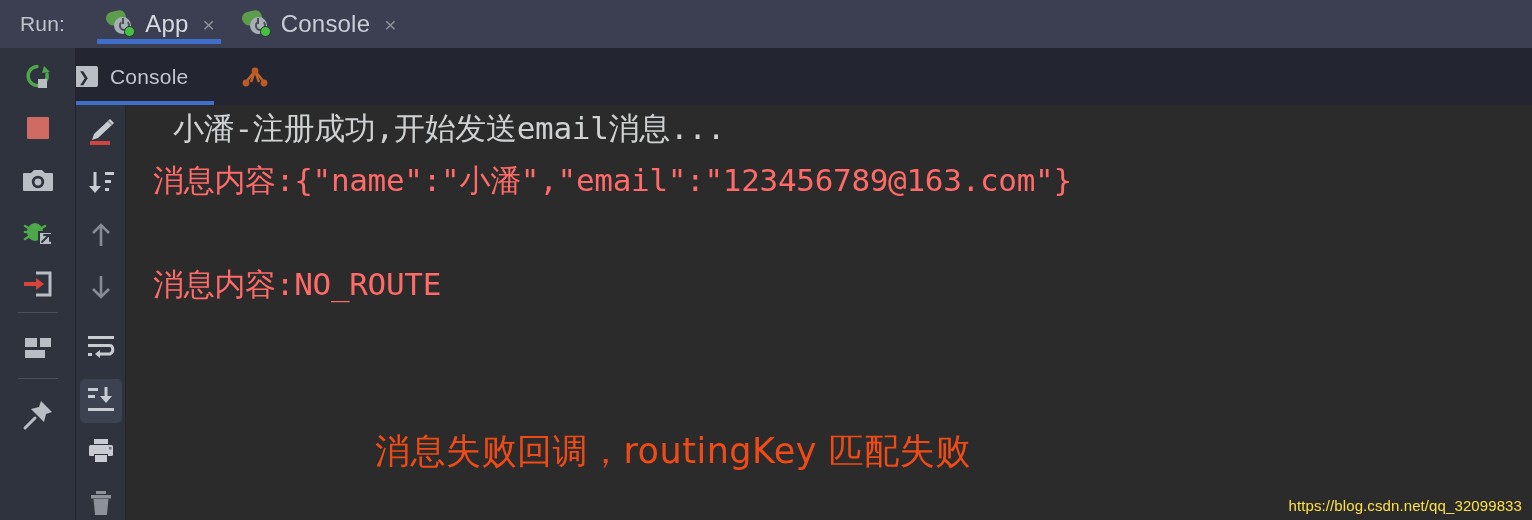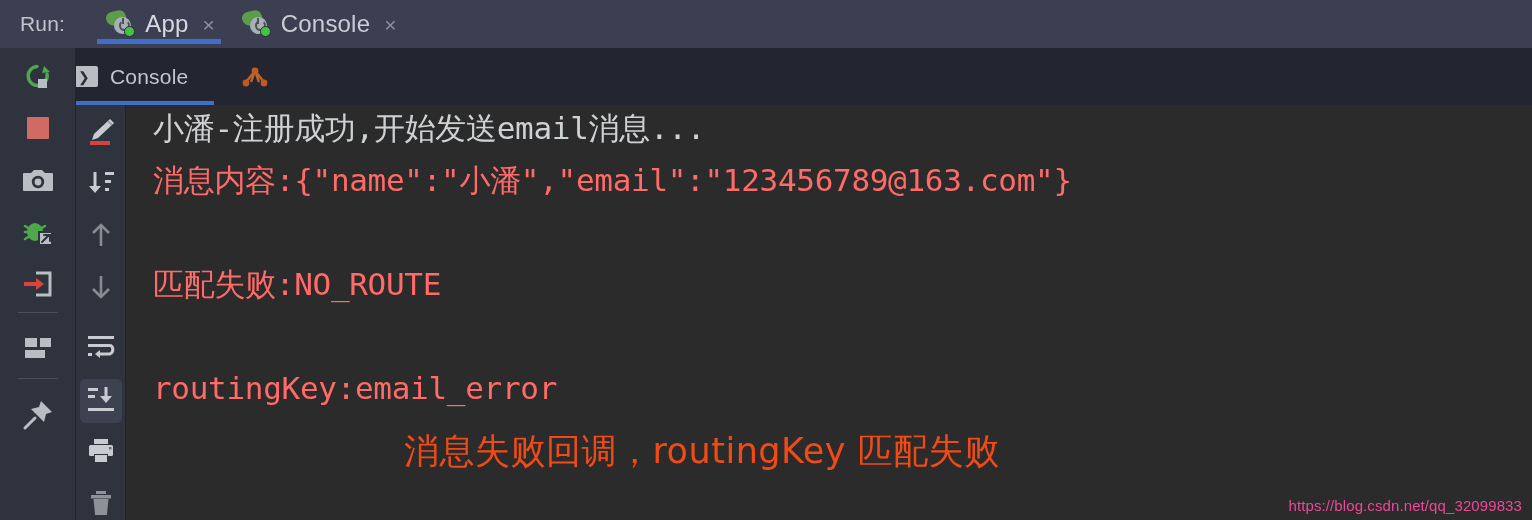--- a/index.html
+++ b/index.html
@@ -239,40 +239,39 @@
   }
   .console-line {
     position: absolute;
     left: 26px;
     font-family: "DejaVu Sans Mono", "Liberation Mono", monospace;
     font-size: 31px;
     line-height: 1;
     white-space: pre;
     letter-spacing: -0.3px;
   }
-  .c-white { color: #cfd2d4; }
+  .c-white { color: #cfd2d4; margin-left: 20px; }
   .c-red   { color: #ff6b68; }
 
   .annotation {
     position: absolute;
     left: 375px;
     top: 434px;
     color: #f04b16;
     font-family: "DejaVu Sans", "Liberation Sans", sans-serif;
     font-size: 35px;
     line-height: 1;
     white-space: pre;
     letter-spacing: 0.5px;
-    margin-left: 29px;
   }
   .watermark {
     position: absolute;
     right: 10px;
     bottom: 6px;
-    color: #ec4899;
+    color: #fde047;
     font-size: 15px;
     font-family: "Liberation Sans", sans-serif;
     letter-spacing: 0.1px;
     text-align: right;
   }
 </style>
 </head>
 <body>
 
 <div class="screen">
@@ -483,20 +482,19 @@
           <rect x="4" y="6" width="20" height="3.5" fill="#8d9299"></rect>
           <path d="M6.5 10 h15 l-1.6 16 h-11.8 z" fill="#8d9299"></path>
         </svg>
       </span>
     </div>
   </div>
 
   <div class="console-area">
     <div class="console-line c-white" style="top:8px">小潘-注册成功,开始发送email消息...</div>
     <div class="console-line c-red" style="top:60px">消息内容:{"name":"小潘","email":"123456789@163.com"}</div>
-    <div class="console-line c-red" style="top:164px">匹配失败:NO_ROUTE</div>
-    <div class="console-line c-red" style="top:268px">routingKey:email_error</div>
+    <div class="console-line c-red" style="top:164px">消息内容:NO_ROUTE</div>
   </div>
 
   <div class="annotation">消息失败回调，routingKey 匹配失败</div>
   <div class="watermark">https://blog.csdn.net/qq_32099833</div>
 
 </div>
 
 </body></html>

